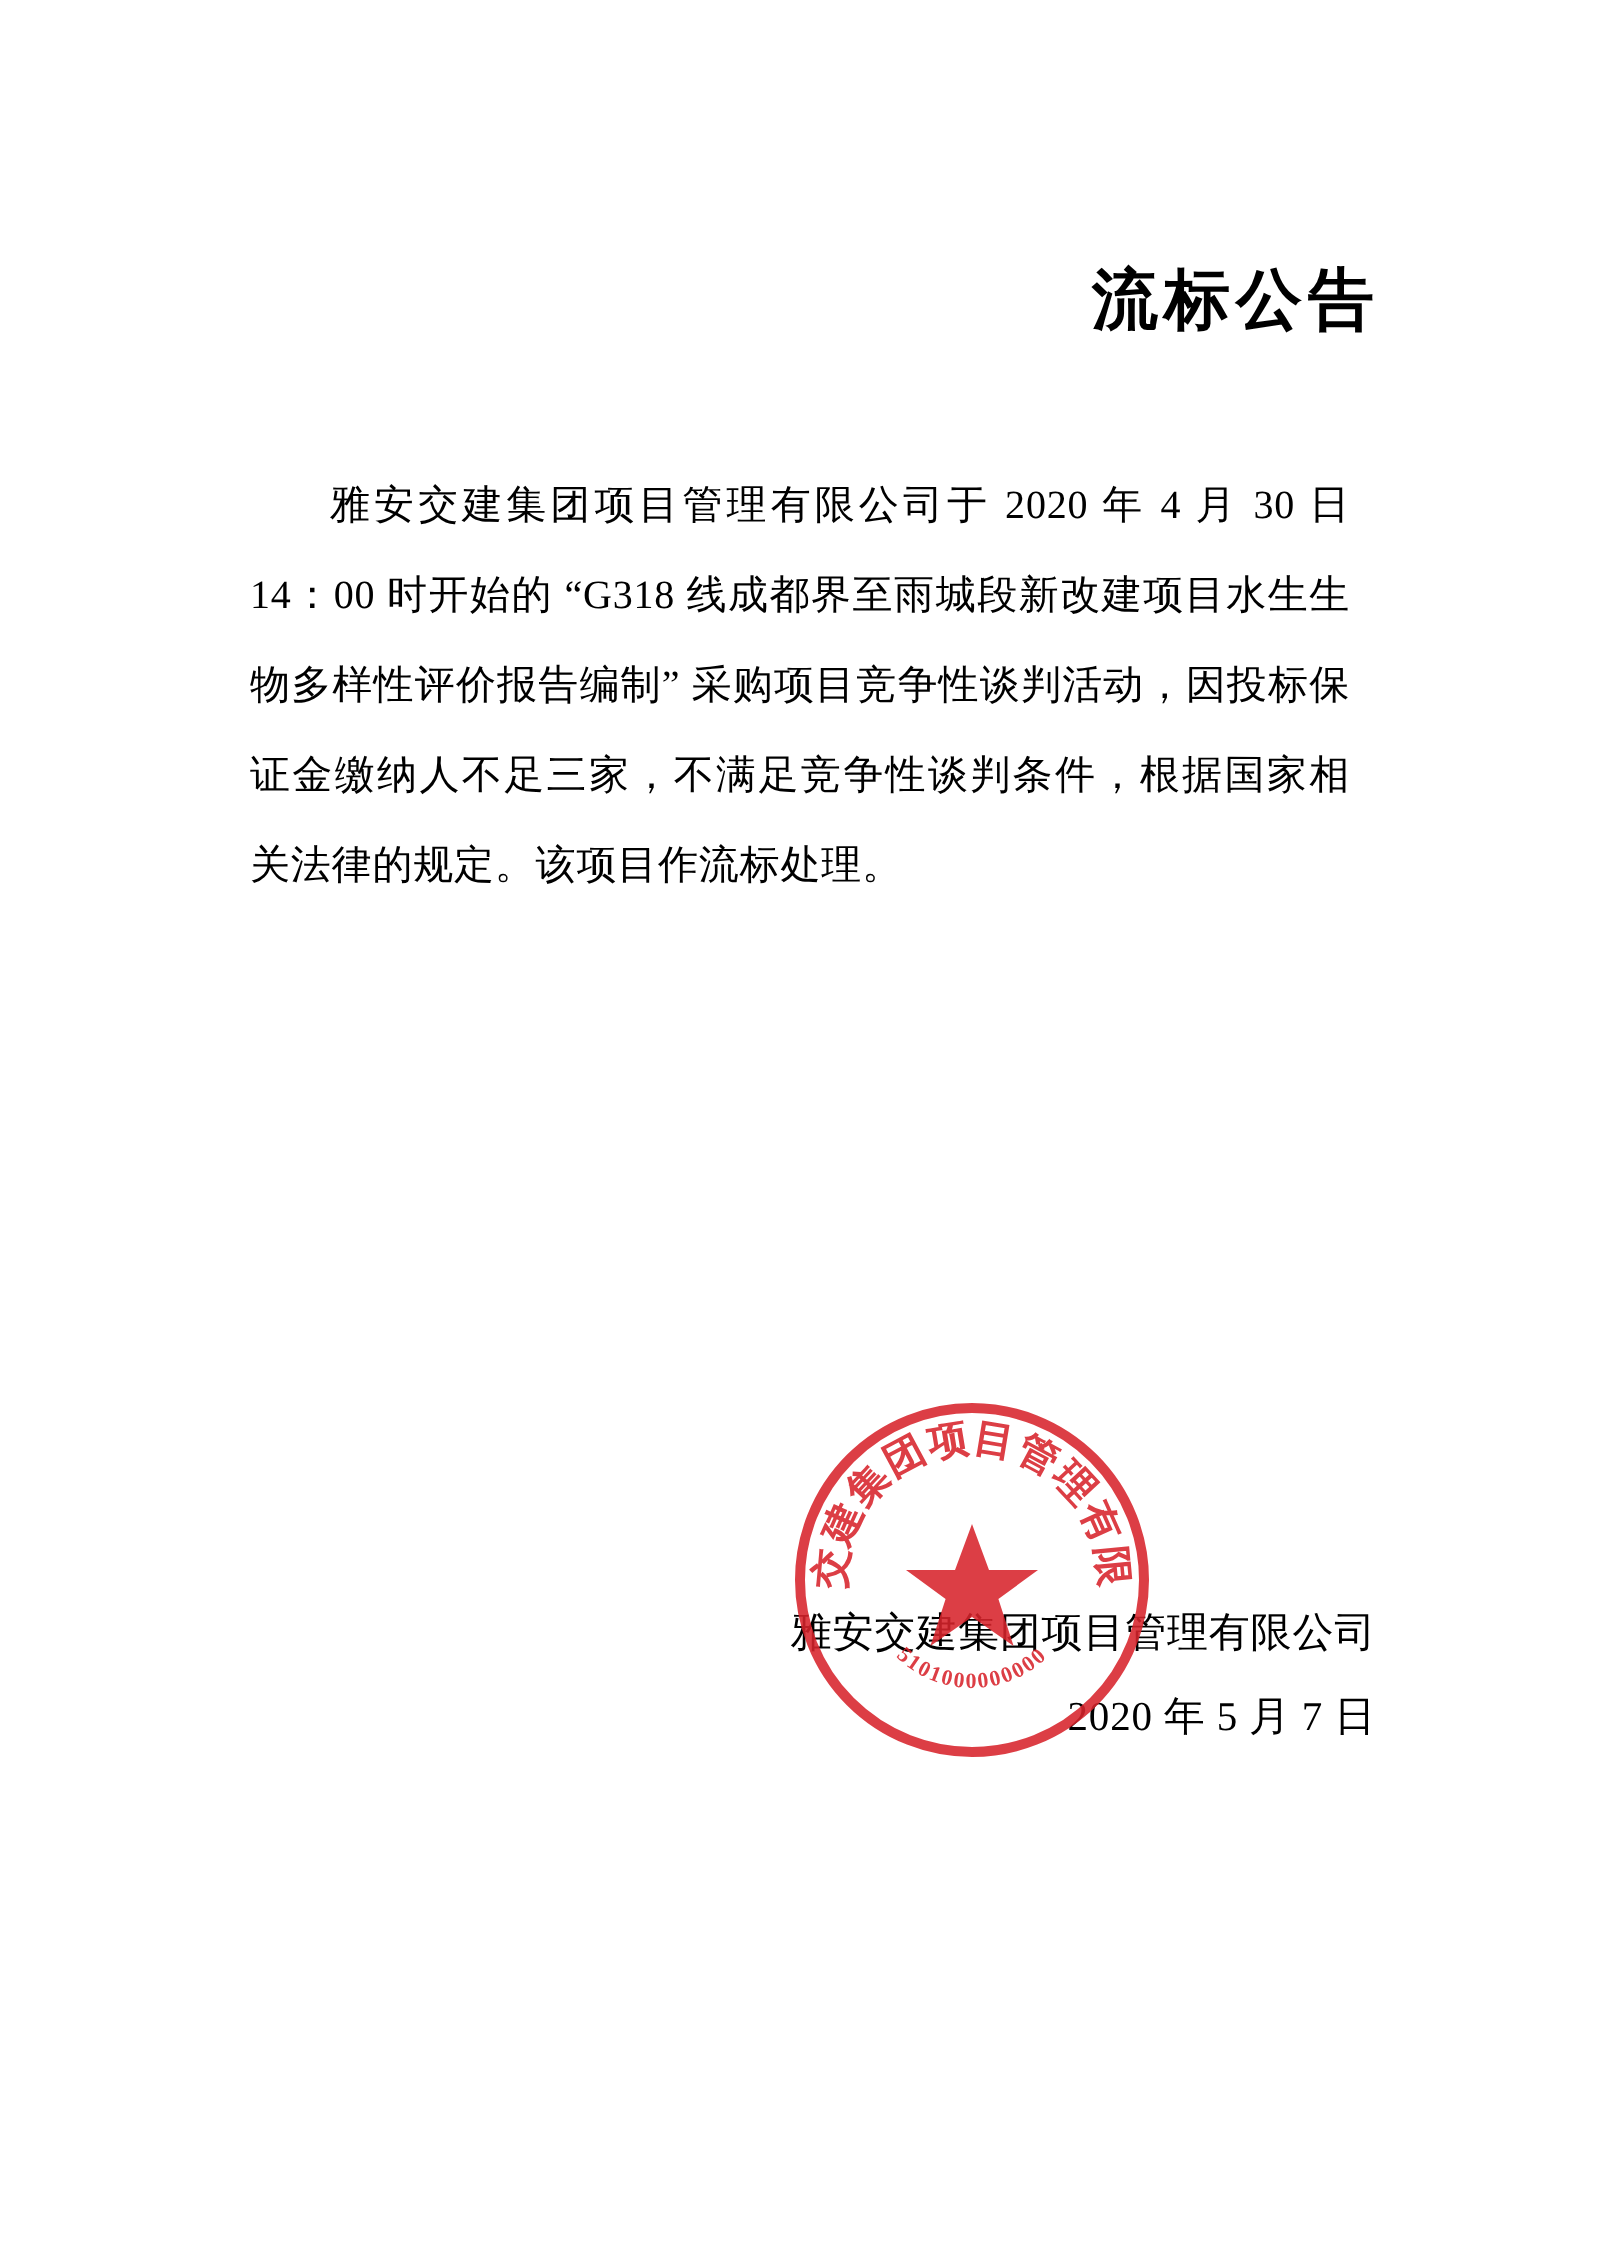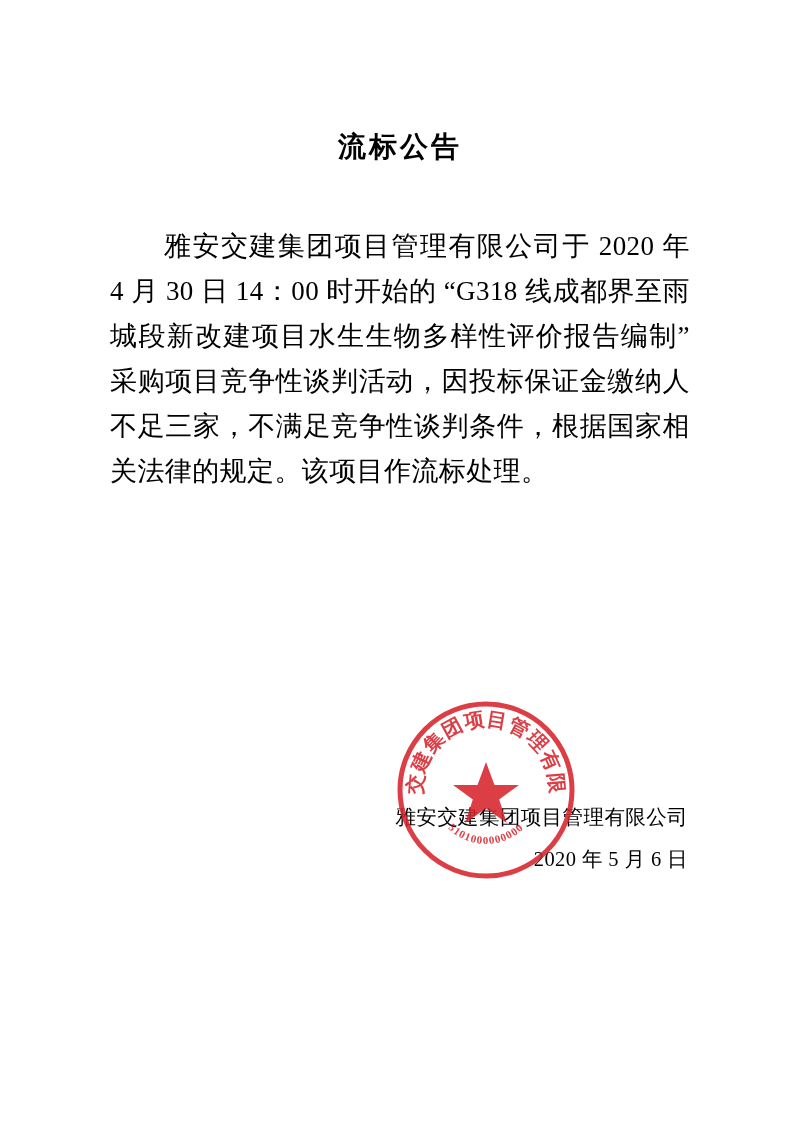--- a/index.html
+++ b/index.html
@@ -19,39 +19,39 @@
   .page {
     position: relative;
     width: 800px;
     height: 1131px;
     box-sizing: border-box;
     padding: 0 110px;
   }
 
   .doc-title {
     margin-top: 128px;
-    text-align: center;
-    font-size: 28px;
+    text-align: right;
+    font-size: 33px;
     font-weight: bold;
     letter-spacing: 3px;
     font-family: "Liberation Serif", "DejaVu Serif", serif;
   }
 
   .body-block {
     margin-top: 58px;
   }
 
   .para {
-    font-size: 27px;
+    font-size: 20px;
     line-height: 45px;
     text-align: justify;
     text-justify: inter-ideograph;
     text-indent: 2em;
     letter-spacing: 0.4px;
-    margin: 0;
+    margin: 15px;
   }
 
   .para + .para {
     margin-top: 20px;
   }
 
   .signature-block {
     position: absolute;
     right: 112px;
     top: 668px;
@@ -92,21 +92,21 @@
 <div class="page">
 
   <div class="doc-title">流标公告</div>
 
   <div class="body-block">
     <p class="para">雅安交建集团项目管理有限公司于 2020 年 4 月 30 日 14：00 时开始的 “G318 线成都界至雨城段新改建项目水生生物多样性评价报告编制” 采购项目竞争性谈判活动，因投标保证金缴纳人不足三家，不满足竞争性谈判条件，根据国家相关法律的规定。该项目作流标处理。</p>
   </div>
 
   <div class="signature-block">
     <div class="sig-line">雅安交建集团项目管理有限公司</div>
-    <div class="sig-line">2020 年 5 月 6 日</div>
+    <div class="sig-line">2020 年 5 月 7 日</div>
   </div>
 
   <div class="seal">
     <svg viewBox="0 0 180 180" xmlns="http://www.w3.org/2000/svg" aria-hidden="true">
       <defs>
         <path id="sealArcTop" d="M 26,90 A 64,64 0 0 1 154,90"></path>
         <path id="sealArcBottom" d="M 36,90 A 54,54 0 0 0 144,90"></path>
       </defs>
       <circle cx="90" cy="90" r="86" fill="none" stroke="#d8242c" stroke-width="5"></circle>
       <text class="seal-text" font-size="20" fill="#d8242c" letter-spacing="2">

